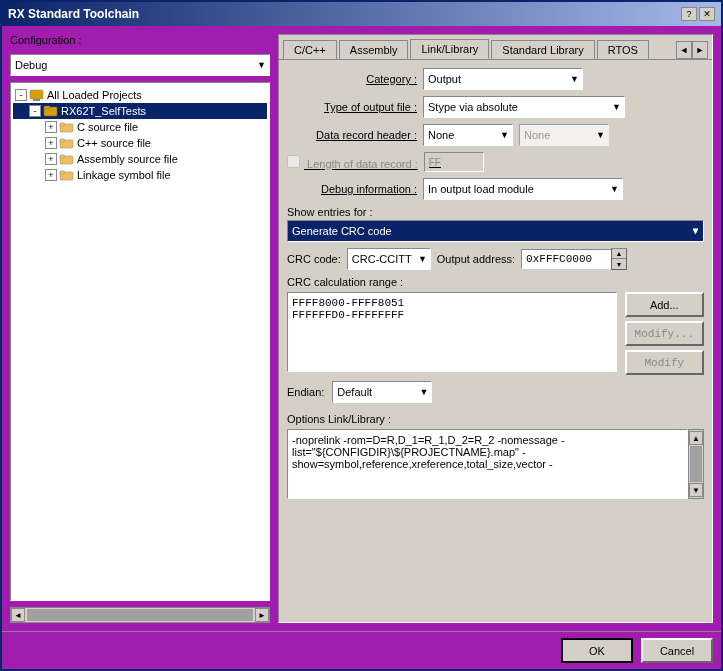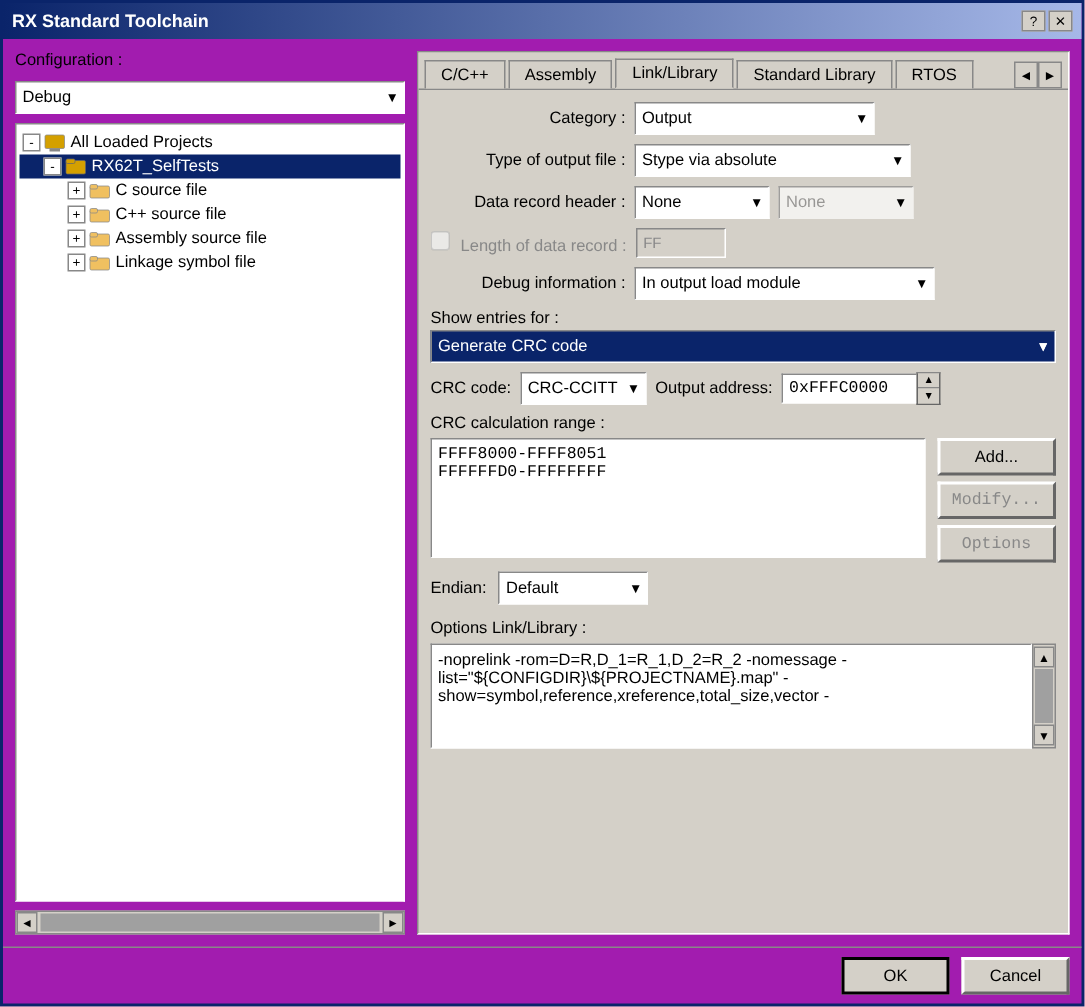--- a/index.html
+++ b/index.html
@@ -179,20 +179,21 @@
       display: flex;
       flex-direction: column;
       gap: 6px;
       overflow: auto;
     }
 
     .form-row {
       display: flex;
       align-items: center;
       gap: 6px;
+      text-decoration: underline;
     }
 
     .form-label {
       min-width: 130px;
       text-align: right;
       font-size: 11px;
       white-space: nowrap;
     }
 
     .form-label-left {
@@ -543,21 +544,21 @@
           <div class="select-wrapper-inline">
             <select class="form-select" style="width:160px;">
               <option>Output</option>
             </select>
           </div>
         </div>
 
         <div class="form-row">
           <span class="form-label">Type of output file :</span>
           <div class="select-wrapper-inline">
-            <select class="form-select" style="width:184px;">
+            <select class="form-select" style="width:202px;">
               <option>Stype via absolute</option>
             </select>
           </div>
         </div>
 
         <div class="form-row">
           <span class="form-label">Data record header :</span>
           <div class="select-wrapper-inline">
             <select class="form-select" style="width:90px;">
               <option>None</option>
@@ -617,21 +618,21 @@
         <div>
           <div style="font-size:11px;margin-bottom:4px;">CRC calculation range :</div>
           <div class="crc-range-section">
             <div class="range-list">
               <div>FFFF8000-FFFF8051</div>
               <div>FFFFFFD0-FFFFFFFF</div>
             </div>
             <div class="range-buttons">
               <button class="btn">Add...</button>
               <button class="btn disabled" disabled="">Modify...</button>
-              <button class="btn disabled" disabled="">Options</button>
+              <button class="btn disabled" disabled="">Modify</button>
             </div>
           </div>
         </div>
 
         <div class="endian-row">
           <span style="font-size:11px;">Endian:</span>
           <div class="select-wrapper-inline">
             <select class="form-select" style="width:100px;">
               <option>Default</option>
             </select>

